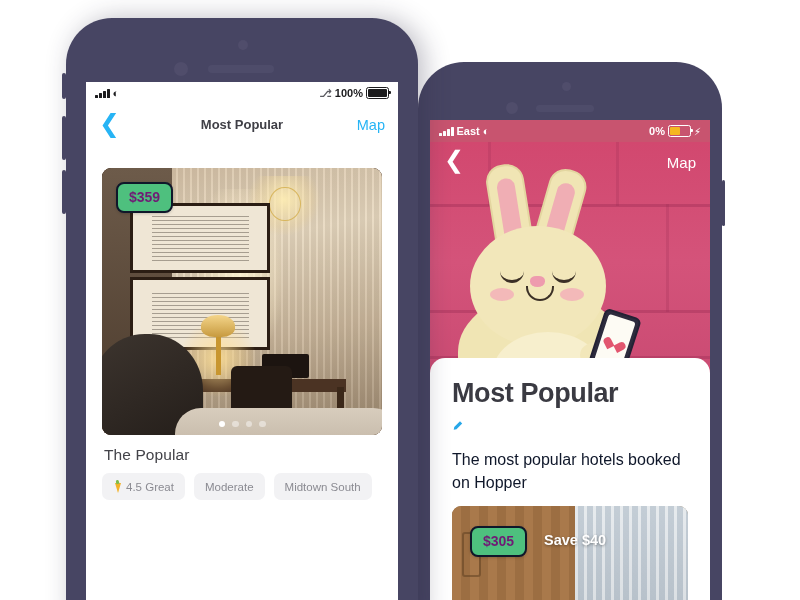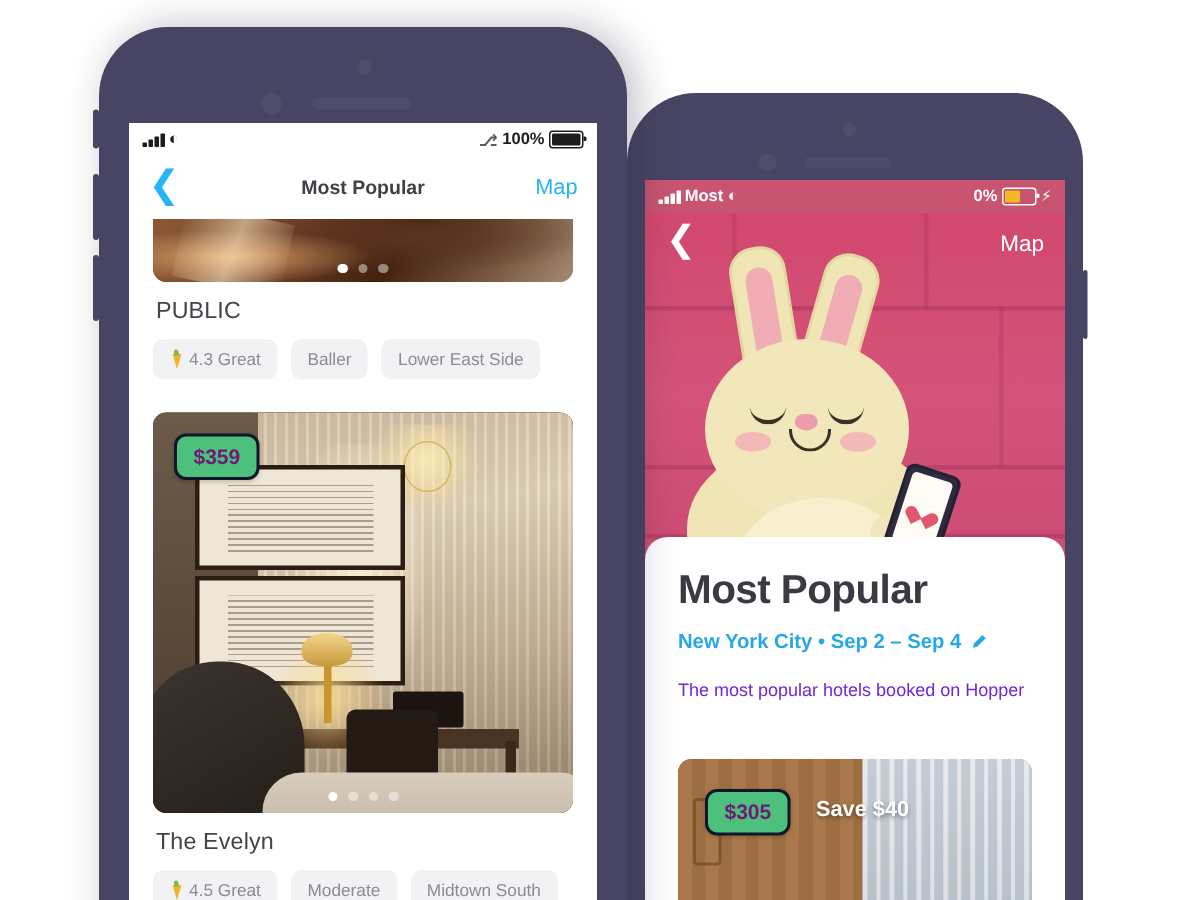--- a/index.html
+++ b/index.html
@@ -160,21 +160,21 @@
   .miniheart:before,.miniheart:after{content:"";position:absolute;top:0;width:7.5px;height:11px;
     background:#e2566f;border-radius:7px 7px 0 0;}
   .miniheart:before{left:6.5px;transform:rotate(45deg);transform-origin:0 100%;}
   .miniheart:after{left:0;transform:rotate(-45deg);transform-origin:100% 100%;}
 
   .sheet{position:absolute;left:0;right:0;top:238px;bottom:0;background:#fff;
     border-radius:15px 15px 0 0;padding:20px 22px 0;box-sizing:border-box;}
   .sheet h1{margin:0;font-size:27px;font-weight:bold;color:#3a3a42;letter-spacing:-.4px;}
   .sheet-sub{margin:11px 0 0;font-size:13.5px;font-weight:bold;color:#27a7e8;
     display:flex;align-items:center;gap:6px;}
-  .sheet-desc{margin:17px 0 0;font-size:12px;color:#6d28d9;line-height:1.45;}
+  .sheet-desc{margin:17px 0 0;font-size:16px;color:#0f172a;line-height:1.45;}
 
   .bigcard{position:absolute;left:22px;right:22px;top:386px;height:120px;
     border-radius:9px;overflow:hidden;background:#8d6a45;}
   .img-hotel{position:absolute;inset:0;}
   .hb-wood{position:absolute;left:0;top:0;width:52%;height:100%;
     background:repeating-linear-gradient(90deg,#a9794b 0 9px,#9c6e42 9px 18px);}
   .hb-wood:after{content:"";position:absolute;left:8%;top:22%;width:12%;height:34%;
     border:2px solid rgba(90,60,30,.5);border-radius:3px;}
   .hb-curt{position:absolute;left:52%;top:0;right:0;bottom:0;
     background:repeating-linear-gradient(90deg,rgba(255,255,255,.55) 0 3px,rgba(190,200,210,.5) 3px 9px),
@@ -197,21 +197,21 @@
     <div class="screen">
 
       <div class="statusbar sb-pink">
         <div class="sb-left">
           <span class="bars">
               <i></i>
               <i></i>
               <i></i>
               <i></i>
             </span>
-          <span>Most</span>
+          <span>East</span>
           <span class="wifi">◐</span>
         </div>
         <div class="sb-right">
           <span>0%</span>
           <span class="battshell">
             <span class="battfill" style="width:10px;background:#f5b820;"></span>
           </span>
           <span style="font-size:10px">⚡</span>
         </div>
       </div>
@@ -248,21 +248,20 @@
             <span class="minscreen">
                 <span class="miniheart"></span>
               </span>
           </span>
         </div>
       </div>
 
       <div class="sheet">
         <h1>Most Popular</h1>
         <div class="sheet-sub">
-          <span>New York City • Sep 2 – Sep 4</span>
           <svg class="pencil" viewBox="0 0 16 16">
             <path d="M11.6 1.2l3.2 3.2-8.3 8.3-4 .8.8-4z" fill="#27a7e8"></path>
           </svg>
         </div>
         <p class="sheet-desc">The most popular hotels booked on Hopper</p>
       </div>
 
       <div class="bigcard">
         <div class="img-hotel">
           <span class="hb-wood"></span>
@@ -308,39 +307,20 @@
       <div class="navbar">
         <span class="navback">❮</span>
         <div class="navtitlewrap">
           <div class="navtitle">Most Popular</div>
         </div>
         <span class="navright">Map</span>
       </div>
 
       <div class="list">
 
-        <div class="card">
-          <div class="photo clip-top" style="height:42px;margin-top:0">
-            <div class="img-public"></div>
-            <div class="dots" style="bottom:6px">
-              <i class="on"></i>
-                <i></i>
-                <i></i>
-            </div>
-          </div>
-          <div class="hotelname">PUBLIC</div>
-          <div class="tags">
-            <span class="tag">
-              <span class="carrot"></span>
-              <span>4.3 Great</span>
-            </span>
-            <span class="tag">Baller</span>
-            <span class="tag">Lower East Side</span>
-          </div>
-        </div>
 
         <div class="card" style="margin-top:22px">
           <div class="photo" style="height:267px">
             <div class="img-evelyn">
               <span class="ev-curtain"></span>
               <span class="ev-win"></span>
               <span class="ev-chand"></span>
               <span class="ev-wall"></span>
               <span class="ev-frame ev-f1"></span>
               <span class="ev-frame ev-f2"></span>
@@ -358,21 +338,21 @@
               <span class="ev-bed"></span>
             </div>
             <div class="pricepill">$359</div>
             <div class="dots">
               <i class="on"></i>
                 <i></i>
                 <i></i>
                 <i></i>
             </div>
           </div>
-          <div class="hotelname">The Evelyn</div>
+          <div class="hotelname">The Popular</div>
           <div class="tags">
             <span class="tag">
               <span class="carrot"></span>
               <span>4.5 Great</span>
             </span>
             <span class="tag">Moderate</span>
             <span class="tag">Midtown South</span>
           </div>
         </div>
 

